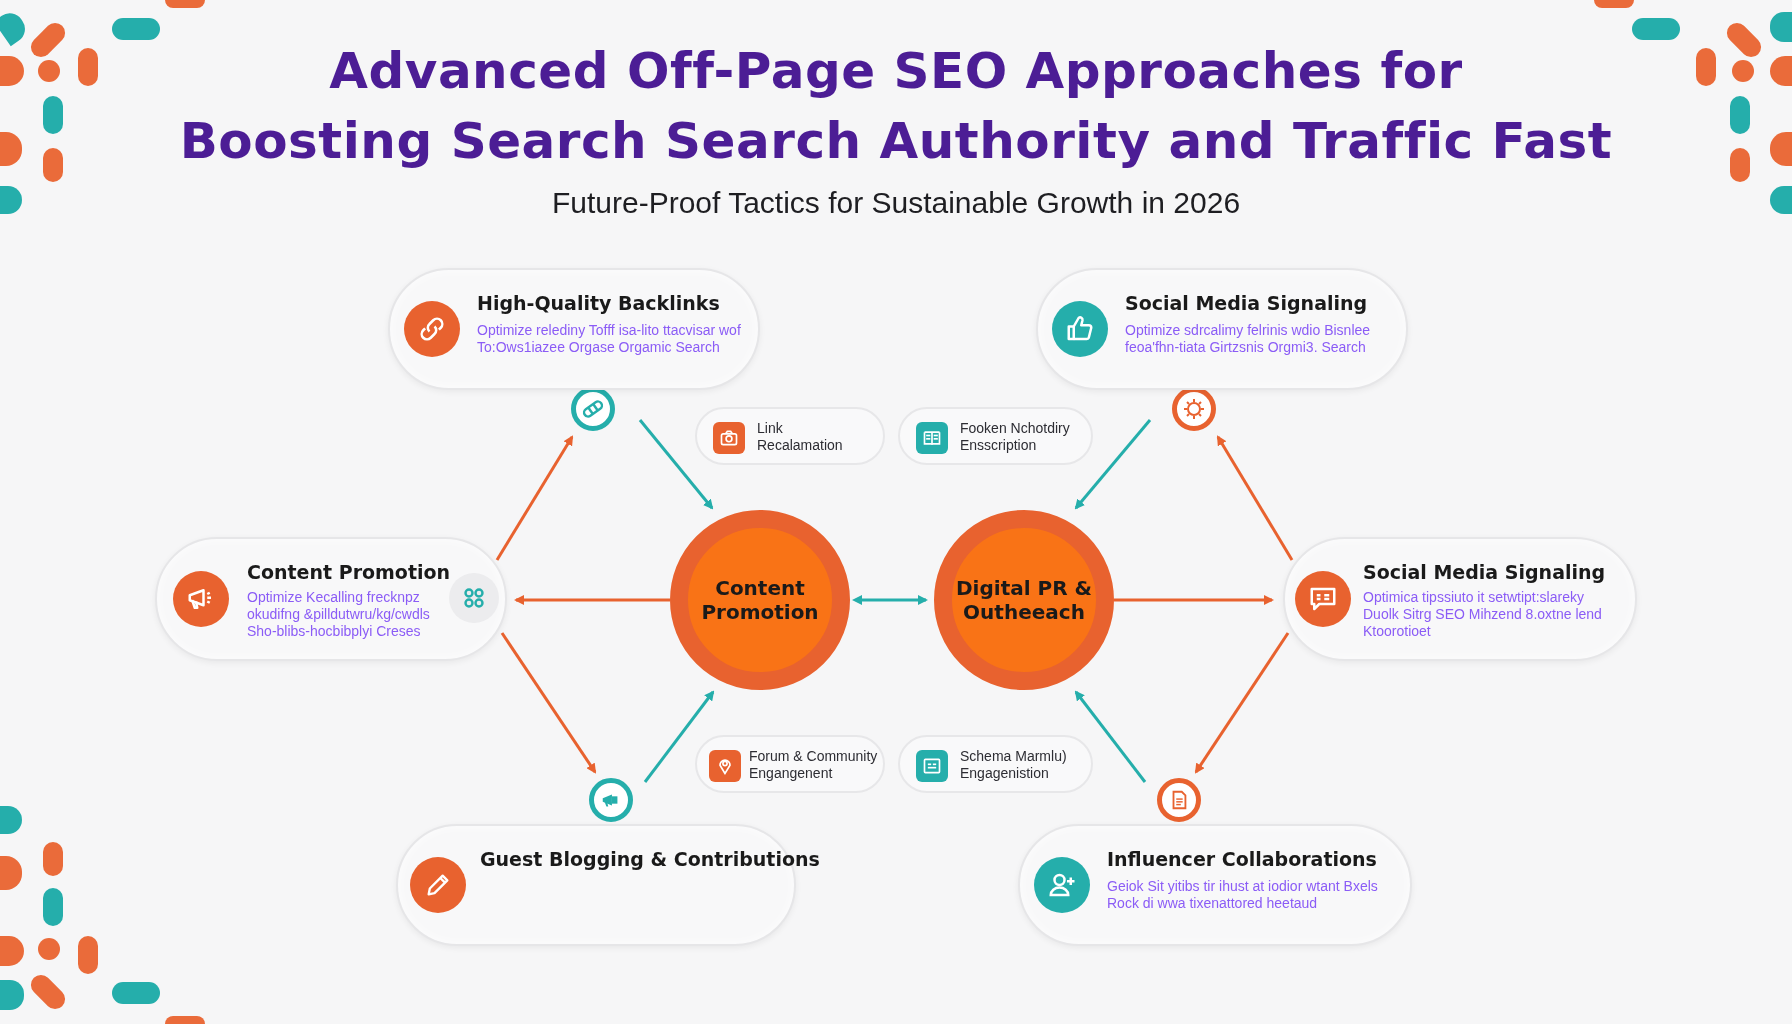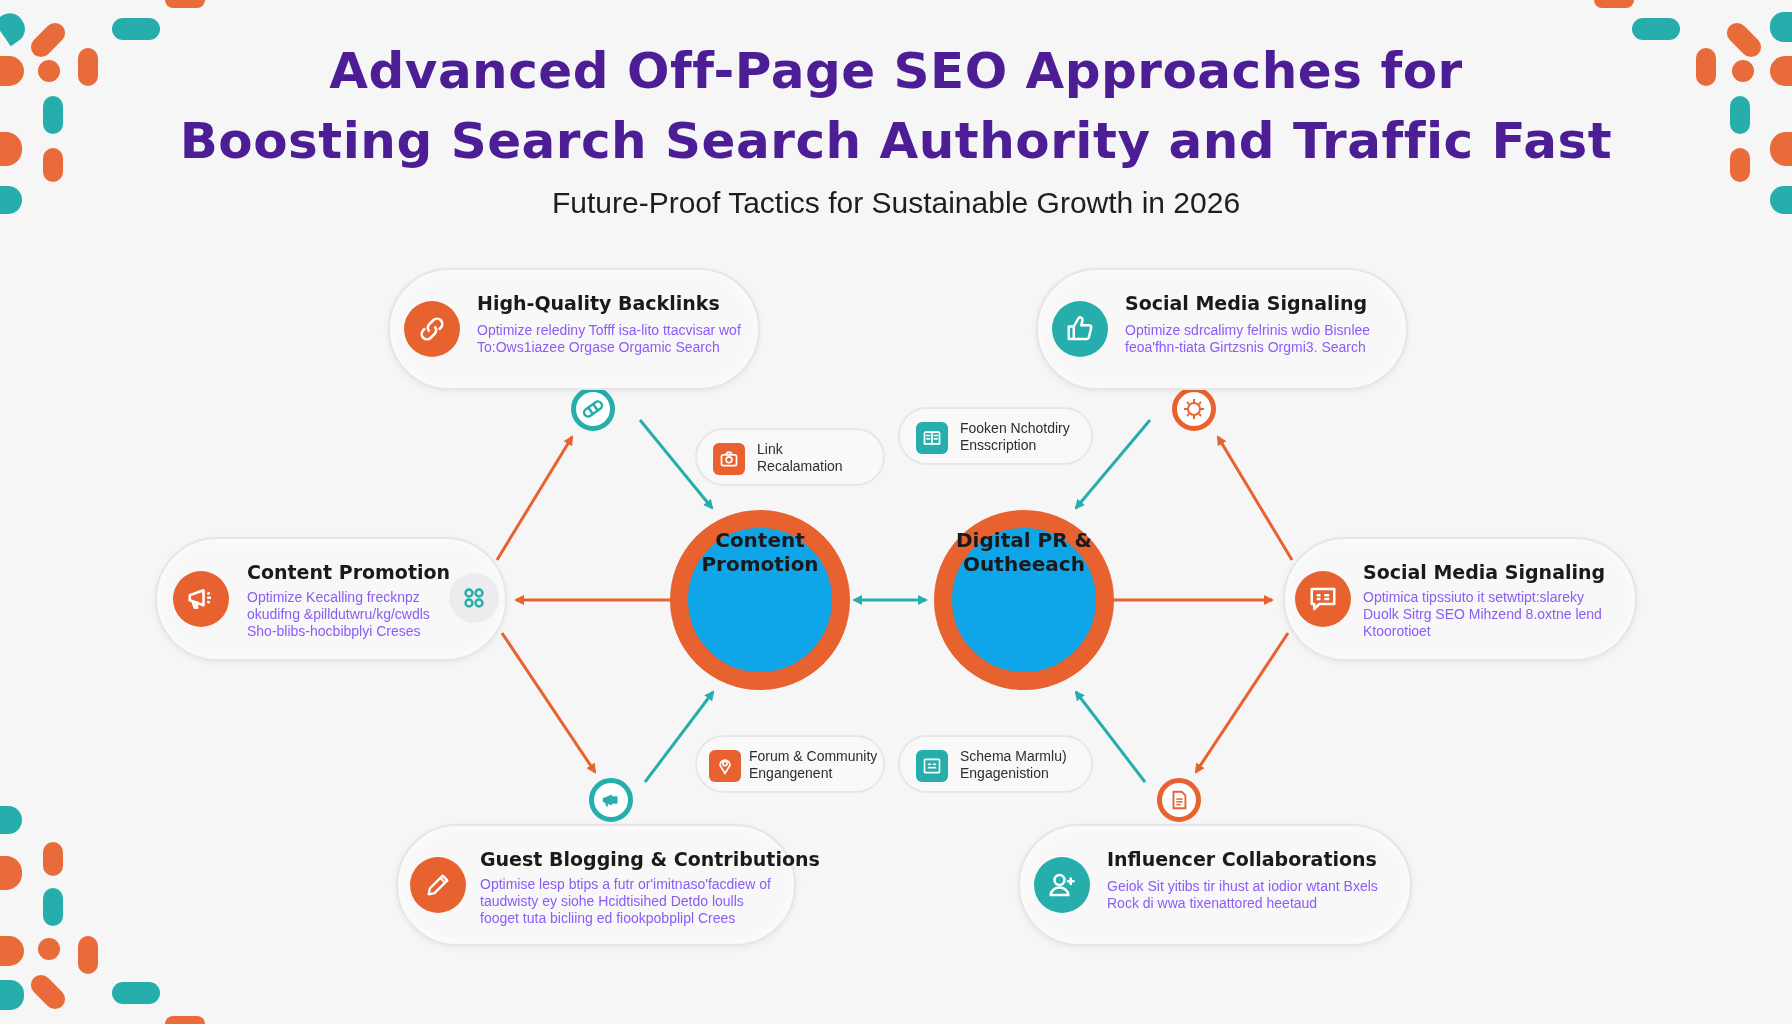--- a/index.html
+++ b/index.html
@@ -36,22 +36,22 @@
   .card .ttl {
     position:absolute; font-weight:bold; font-size:19px; color:#1a1a1a;
     white-space:nowrap; font-family:"DejaVu Sans", sans-serif;
   }
   .card .dsc {
     position:absolute; font-size:14px; color:#8b5cf6; line-height:17px;
     white-space:nowrap;
   }
   .ring {
     position:absolute; border-radius:50%; border:18px solid #e8622f;
-    background:#0ea5e9; box-sizing:border-box;
-    display:flex; justify-content:center; text-align:center;
+    background:#f97316; box-sizing:border-box;
+    display:flex; align-items:center; justify-content:center; text-align:center;
   }
   .ring span {
     font-family:"DejaVu Sans", sans-serif; font-weight:bold; font-size:20px;
     color:#1a1a1a; line-height:24px;
   }
   .node {
     position:absolute; width:44px; height:44px; border-radius:50%;
     box-sizing:border-box; background:#fff;
     display:flex; align-items:center; justify-content:center;
   }
@@ -279,46 +279,41 @@
 <div class="card" style="left:396px;top:824px;width:396px;height:118px;">
   <div class="ic" style="left:12px;top:31px;background:#e8622f;">
     <svg width="28" height="28" viewBox="0 0 24 24">
         <g fill="none" stroke="#fff" stroke-width="2" stroke-linejoin="round">
       <path d="M4 20 L5 15 L16 4 L20 8 L9 19 Z"></path>
           <line x1="14" y1="6" x2="18" y2="10"></line>
         </g>
       </svg>
   </div>
   <div class="ttl" style="left:82px;top:22px;">Guest Blogging &amp; Contributions</div>
-  <div class="dsc" style="left:82px;top:50px;">
-    <div>Optimise lesp btips a futr or'imitnaso'facdiew of</div>
-      <div>taudwisty ey siohe Hcidtisihed Detdo loulls</div>
-      <div>fooget tuta bicliing ed fiookpobplipl Crees</div>
-  </div>
 </div>
 
 <div class="card" style="left:1018px;top:824px;width:390px;height:118px;">
   <div class="ic" style="left:14px;top:31px;background:#25aeab;">
     <svg width="30" height="30" viewBox="0 0 24 24">
         <g fill="none" stroke="#fff" stroke-width="2">
       <circle cx="10" cy="8" r="4"></circle>
           <path d="M3 20 a7 6 0 0 1 14 0 Z"></path>
       <line x1="19" y1="6" x2="19" y2="12"></line>
           <line x1="16" y1="9" x2="22" y2="9"></line>
         </g>
       </svg>
   </div>
   <div class="ttl" style="left:87px;top:22px;">Influencer Collaborations</div>
   <div class="dsc" style="left:87px;top:52px;">
     <div>Geiok Sit yitibs tir ihust at iodior wtant Bxels</div>
       <div>Rock di wwa tixenattored heetaud</div>
   </div>
 </div>
 
-<div class="pill" style="left:695px;top:428px;width:190px;">
+<div class="pill" style="left:695px;top:407px;width:190px;">
   <div class="pi" style="background:#e8622f;">
     <svg width="20" height="20" viewBox="0 0 24 24">
         <g fill="none" stroke="#fff" stroke-width="2">
       <rect x="3" y="7" width="18" height="13" rx="2"></rect>
           <circle cx="12" cy="13" r="3.5"></circle>
           <path d="M8 7 L10 4 L14 4 L16 7"></path>
         </g>
       </svg>
   </div>
   <div class="pt">

